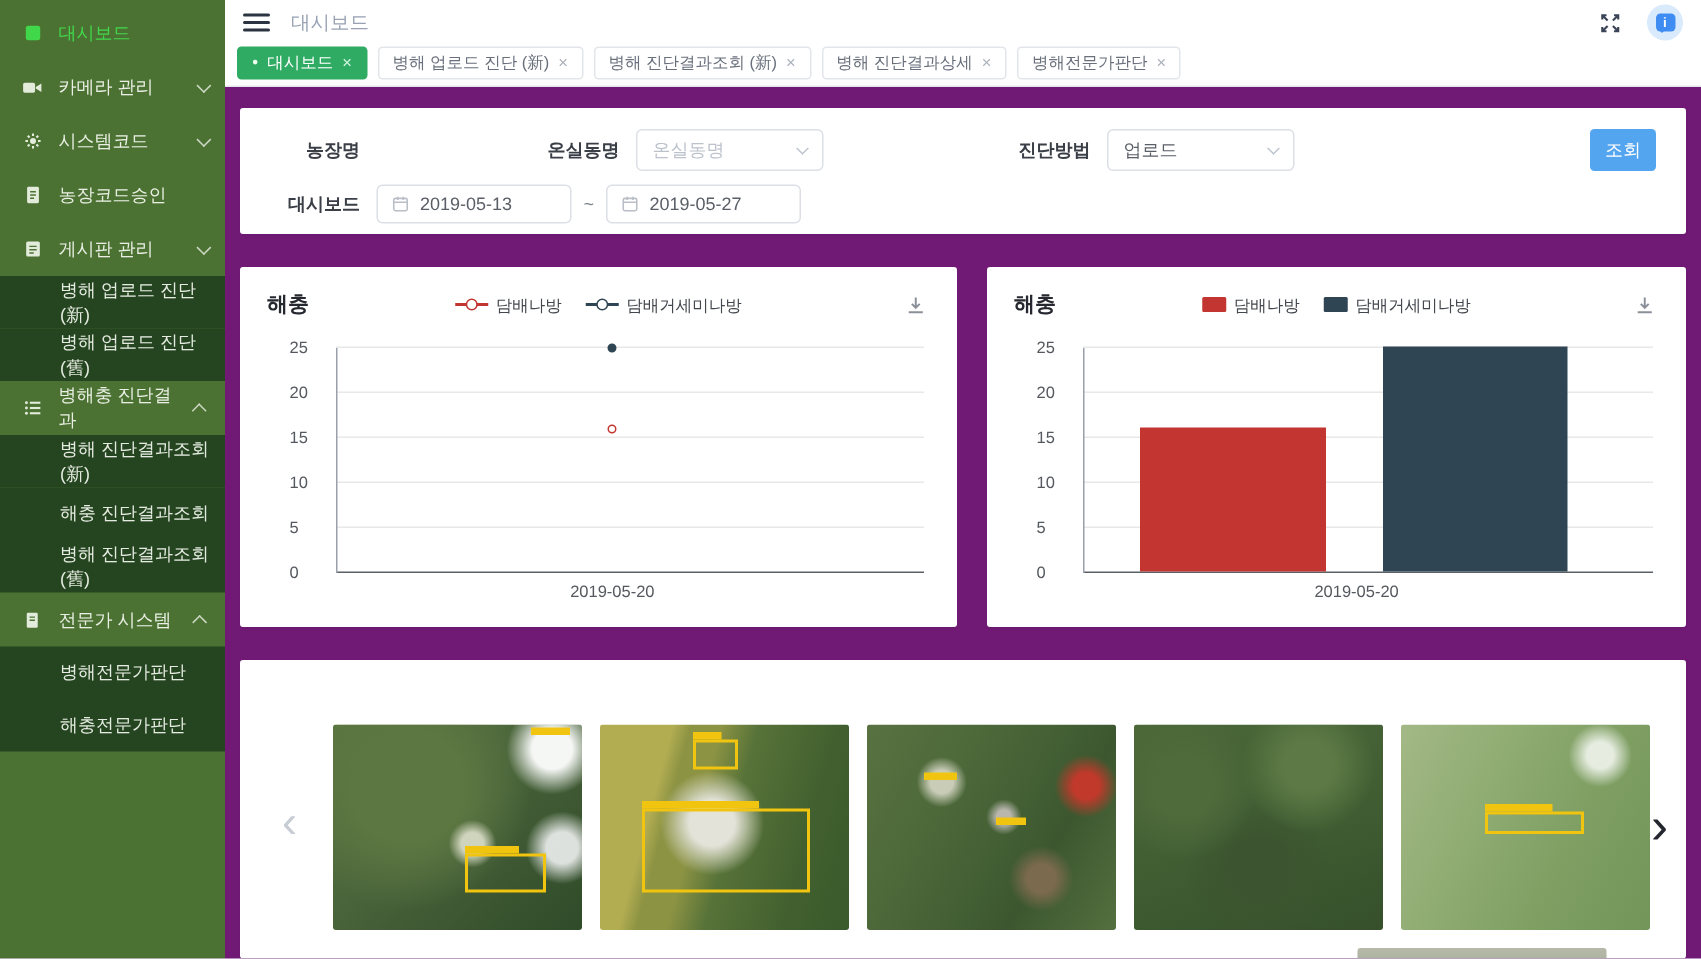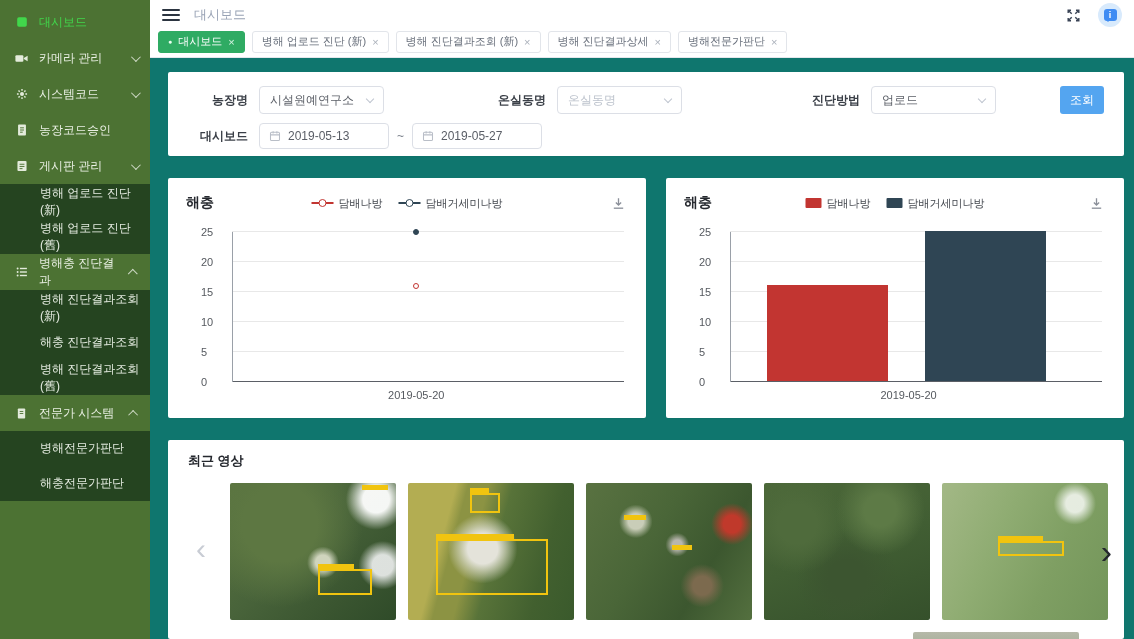--- a/index.html
+++ b/index.html
@@ -37,21 +37,21 @@
   .tabstrip { height:28px; background:#fff; border-bottom:1px solid #e4e7ec; display:flex;
     align-items:center; gap:7px; padding:0 0 4px 8px; flex:none; }
   .tab { height:22px; display:inline-flex; align-items:center; gap:6px; padding:0 9px;
     background:#fff; border:1px solid #e2e5ea; border-radius:3px; font-size:11px; color:#69707c; cursor:pointer; }
   .tab .dot { display:none; font-size:7px; line-height:1; }
   .tab .x { font-size:11px; color:#aab0ba; }
   .tab.active { background:#2fab63; border-color:#2fab63; color:#fff; }
   .tab.active .dot { display:inline; color:#eafff0; }
   .tab.active .x { color:#d6f5e2; }
 
-  .content { flex:1; background:#0f766e; padding:14px 10px 0 18px; overflow:hidden; }
+  .content { flex:1; background:#701a75; padding:14px 10px 0 10px; overflow:hidden; }
   .card { background:#fff; border-radius:2px; box-shadow:0 1px 2px rgba(0,0,0,.04); }
 
   
   .fcard { height:84px; padding:14px 20px; }
   .frow { display:flex; align-items:center; height:28px; }
   .frow + .frow { margin-top:8px; }
   .flabel { width:60px; text-align:right; margin-right:11px; font-size:12px; font-weight:bold; color:#3a3f47; flex:none; }
   .sel { width:125px; height:28px; border:1px solid #dcdfe6; border-radius:4px; background:#fff;
     display:flex; align-items:center; padding:0 22px 0 10px; font-size:12px; color:#5a5e66;
     position:relative; cursor:pointer; }
@@ -273,24 +273,20 @@
         <span>병해전문가판단</span>
         <span class="x">×</span>
       </div>
     </div>
 
     <div class="content">
 
       <div class="card fcard">
         <div class="frow">
           <span class="flabel">농장명</span>
-          <div class="sel">
-            <span>시설원예연구소</span>
-            <span class="sarr"></span>
-          </div>
           <span class="fgap1"></span>
           <span class="flabel">온실동명</span>
           <div class="sel ph">
             <span>온실동명</span>
             <span class="sarr"></span>
           </div>
           <span class="fgap2"></span>
           <span class="flabel">진단방법</span>
           <div class="sel">
             <span>업로드</span>
@@ -397,21 +393,20 @@
                 <div class="yaxis"></div>
                 <span class="xtick" style="left: 48%;">2019-05-20</span>
                 <div class="bar" style="left: 10%; width: 32.5%; height: 64%; background: rgb(194, 53, 49);"></div>
                 <div class="bar" style="left: 52.5%; width: 32.5%; height: 100%; background: rgb(47, 69, 84);"></div>
               </div>
             </div>
         </div>
       </div>
 
       <div class="card rcard">
-        <div class="r-title">최근 영상</div>
         <span class="nav prev">‹</span>
         <div class="thumbs">
           <div class="thumb t1">
             <span class="ybox" style="left:88px;top:86px;width:54px;height:26px;"></span>
             <span style="position:absolute;right:8px;top:2px;width:26px;height:5px;background:#f1c40f;"></span>
           </div>
           <div class="thumb t2">
             <span class="ybox" style="left:28px;top:56px;width:112px;height:56px;"></span>
             <span class="ybox" style="left:62px;top:10px;width:30px;height:20px;"></span>
           </div>

